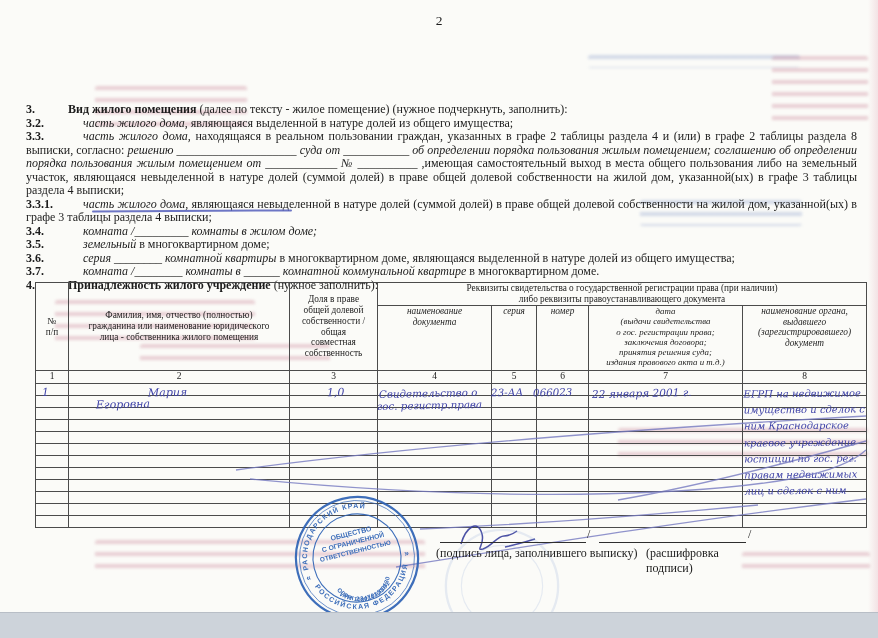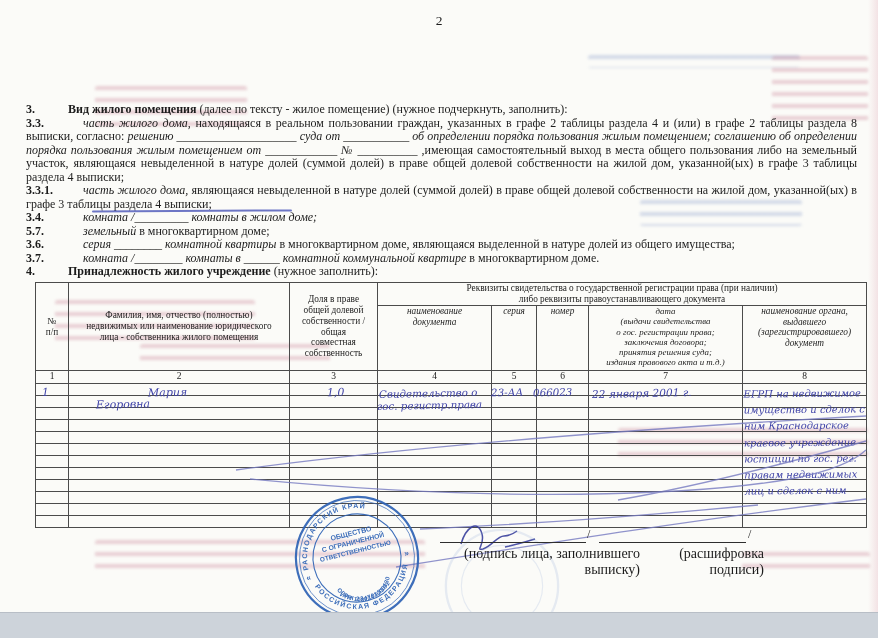--- a/index.html
+++ b/index.html
@@ -45,21 +45,21 @@
   #hw-date{left:592px;top:387px;font-size:10.6px;}
   #hw-authority{left:744px;top:386px;width:124px;font-size:10px;line-height:16.2px;transform:rotate(-.5deg);}
   #hw-authority div{white-space:nowrap;}
   
   .sig-line{position:absolute;top:529px;height:13px;border-bottom:1px solid #2e2e2e;}
   #sig-line1{left:440px;width:146px;}
   #sig-line2{left:599px;width:147px;}
   .sig-slash{position:absolute;top:527px;font-size:12px;}
   #sig-slash1{left:587px;}
   #sig-slash2{left:748px;}
-  .sig-cap{position:absolute;top:546px;text-align:right;font-size:14px;}
+  .sig-cap{position:absolute;top:546px;text-align:left;font-size:12px;}
   #sig-cap1{left:436px;width:204px;}
   #sig-cap2{left:646px;width:118px;font-family:Liberation Serif, serif;}
   
   .overlay-svg{position:absolute;left:0;top:0;pointer-events:none;}
   .stamp{position:absolute;left:292px;top:493px;width:130px;height:130px;opacity:.92;pointer-events:none;}
   .ghost-stamp{position:absolute;left:442px;top:526px;width:120px;height:120px;opacity:.2;filter:blur(.7px);pointer-events:none;}
   .bleed{position:absolute;filter:blur(1.6px);pointer-events:none;border-radius:3px;}
   .bleed.pink{background:repeating-linear-gradient(180deg,rgba(198,122,142,.34) 0 4px,rgba(198,122,142,0) 4px 12px);}
   .bleed.blue{background:repeating-linear-gradient(180deg,rgba(128,148,198,.32) 0 4px,rgba(128,148,198,0) 4px 12px);}
   #bl1{left:588px;top:55px;width:212px;height:13px;}
@@ -84,24 +84,25 @@
   <div class="bleed pink" id="bl5"></div>
   <div class="bleed pink" id="bl6"></div>
   <div class="bleed pink" id="bl7"></div>
   <div class="bleed pink" id="bl8"></div>
   <div class="bleed pink" id="bl9"></div>
 
   <div class="page-number">2</div>
 
   <div class="content" id="paragraphs">
       <p><span class="num head">3.</span><span class="seg-b">Вид жилого помещения</span><span> (далее по тексту - жилое помещение) (нужное подчеркнуть, заполнить):</span></p>
+      <p><span class="num">3.2.</span><span class="seg-i">часть жилого дома,</span><span> являющаяся выделенной в натуре долей из общего имущества;</span></p>
       <p><span class="num">3.3.</span><span class="seg-i">часть жилого дома,</span><span> находящаяся в реальном пользовании граждан, указанных в графе 2 таблицы раздела 4 и (или) в графе 2 таблицы раздела 8 выписки, согласно: </span><span class="seg-i">решению ____________________ суда от ___________ об определении порядка  пользования жилым помещением; соглашению об определении порядка пользования жилым помещением от ____________ № __________</span><span> ,имеющая самостоятельный выход в места общего пользования либо на земельный участок, являющаяся невыделенной в натуре долей (суммой долей) в праве общей долевой собственности на жилой дом, указанной(ых) в графе 3 таблицы раздела 4 выписки;</span></p>
       <p><span class="num">3.3.1.</span><span class="seg-i">часть жилого дома,</span><span> являющаяся невыделенной в натуре долей (суммой долей) в праве общей долевой собственности на жилой дом, указанной(ых) в графе 3 таблицы раздела 4 выписки;</span></p>
       <p><span class="num">3.4.</span><span class="seg-i">комната /_________ комнаты в жилом доме;</span></p>
-      <p><span class="num">5.7.</span><span class="seg-i">земельный</span><span> в многоквартирном доме;</span></p>
+      <p><span class="num">3.5.</span><span class="seg-i">земельный</span><span> в многоквартирном доме;</span></p>
       <p><span class="num">3.6.</span><span class="seg-i">серия ________ комнатной  квартиры</span><span> в многоквартирном доме, являющаяся выделенной в натуре долей из общего имущества;</span></p>
       <p><span class="num">3.7.</span><span class="seg-i">комната /________ комнаты в ______ комнатной коммунальной квартире</span><span> в многоквартирном доме.</span></p>
       <p><span class="num head">4.</span><span class="seg-b">Принадлежность жилого учреждение</span><span> (нужное заполнить):</span></p>
     </div>
 
   <div class="t-wrap">
     <table class="main">
       <colgroup>
         <col style="width:33px">
           <col style="width:221px">
@@ -110,21 +111,21 @@
         <col style="width:45px">
           <col style="width:52px">
           <col style="width:154px">
           <col style="width:124px">
       </colgroup>
       <thead>
         <tr class="hdr-group">
           <th rowspan="2">№
 п/п</th>
           <th rowspan="2">Фамилия, имя, отчество (полностью)
-недвижимых или наименование юридического
+гражданина или наименование юридического
 лица - собственника жилого помещения</th>
           <th rowspan="2">Доля в праве
 общей долевой
 собственности /
 общая
 совместная
 собственность</th>
           <th colspan="5">Реквизиты свидетельства о государственной регистрации права (при наличии)
 либо реквизиты правоустанавливающего документа</th>
         </tr>

